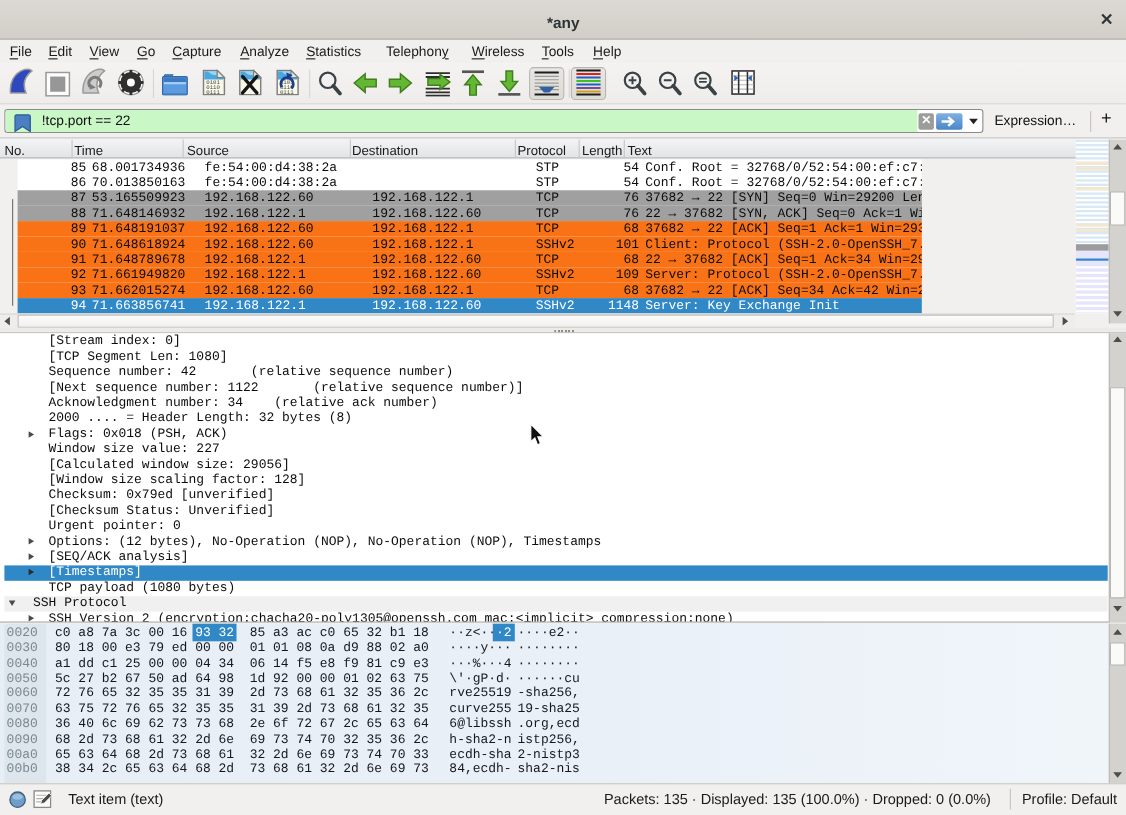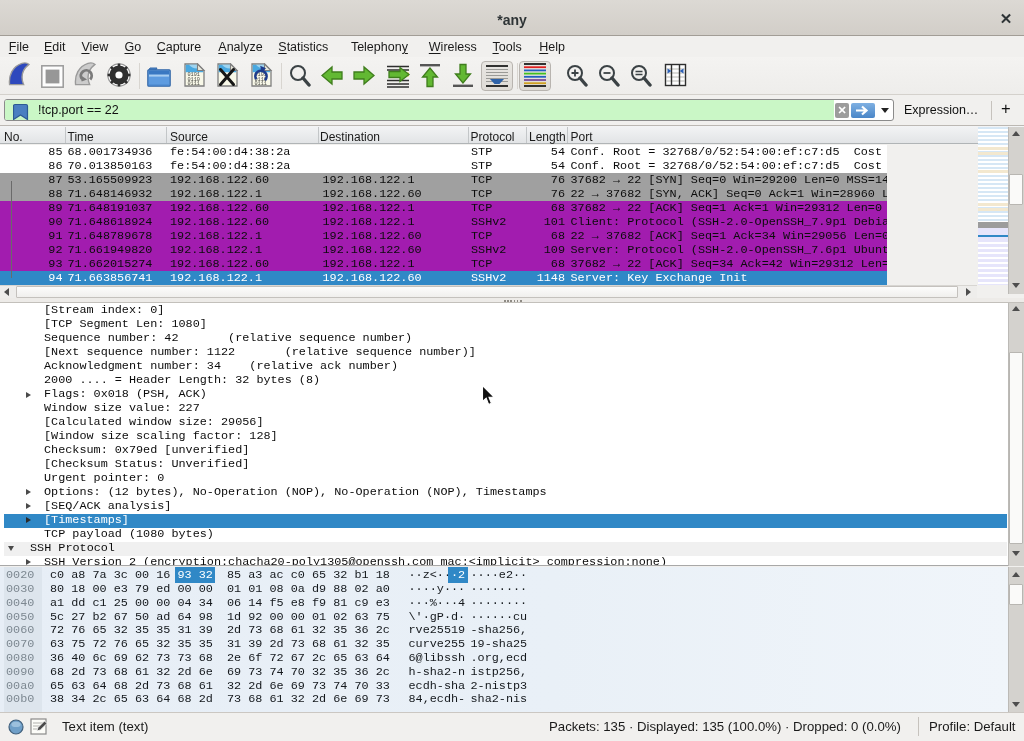--- a/index.html
+++ b/index.html
@@ -32,29 +32,29 @@
 #fgo{left:851px;top:103px;width:24px;height:15px;border-radius:2px;
   background:linear-gradient(#7fb0e2,#4a86c8)}
 #fexpr{left:904px;top:103px;font-size:12.5px;color:#101010}
 #fsep{left:991px;top:101px;width:1px;height:19px;background:#c6c2bd}
 #fplus{left:1001px;top:99px;font-size:16.5px;color:#101010}
 
 #phead{left:0;top:126px;width:1024px;height:18px;
   background:linear-gradient(#f3f4f5,#e2e4e6);border-bottom:1px solid #b0b4b6}
 .hc{top:4px;font-size:12px;color:#1a1a1a}
 .hsep{top:1px;width:1px;height:16px;background:#c3c6c8}
-.prow{left:0;width:887px;height:14.1px;font-family:"Liberation Mono",monospace;
+.prow{left:16px;width:822px;height:14.1px;font-family:"Liberation Mono",monospace;
   font-size:11.8px;line-height:14.1px;white-space:pre;overflow:hidden}
 .prow span{position:absolute;top:0;line-height:14.1px}
 .c-no{left:0;width:62.5px;text-align:right}
 .c-t{left:67.5px}.c-s{left:170px}.c-d{left:322.5px}.c-p{left:471px}
 .c-l{left:490px;width:75px;text-align:right}.c-i{left:570.5px;width:406px;overflow:hidden}
 .rw{background:#fff;color:#0c0c0c}
 .rg{background:#a0a0a0;color:#0c0c0c}
-.rp{background:#a21caf;color:#0c0c0c}
+.rp{background:#f97316;color:#0c0c0c}
 .rs{background:#3088c6;color:#fff}
 #convline{left:11px;width:1px;background:#6a6a6a}
 
 #mmap{left:978px;top:127px;width:30px;height:158px;background:#fff;overflow:hidden}
 .mstripe{left:0;width:30px}
 .vsb{width:16px;background:#d4d2ce;border-left:1px solid #bcbab6}
 .sbthumb{left:1px;width:14px;background:#fafaf9;border:1px solid #b8b6b2;border-radius:1px}
 .arr{left:4px;width:0;height:0;border-left:4px solid transparent;
   border-right:4px solid transparent}
 .arr.up{border-bottom:5px solid #4d4d4d}
@@ -268,21 +268,21 @@
 <span class="abs" id="fexpr">Expression…</span>
 <div class="abs" id="fsep"></div>
 <span class="abs" id="fplus">+</span>
 <div class="abs" id="phead">
     <span class="abs hc" style="left:4px">No.</span>
     <span class="abs hc" style="left:67.5px">Time</span>
     <span class="abs hc" style="left:170px">Source</span>
     <span class="abs hc" style="left:320px">Destination</span>
     <span class="abs hc" style="left:470.5px">Protocol</span>
     <span class="abs hc" style="left:529px">Length</span>
-    <span class="abs hc" style="left:570.5px">Port</span>
+    <span class="abs hc" style="left:570.5px">Text</span>
     <div class="abs hsep" style="left:64.5px"></div>
     <div class="abs hsep" style="left:166px"></div>
     <div class="abs hsep" style="left:317.5px"></div>
     <div class="abs hsep" style="left:468px"></div>
     <div class="abs hsep" style="left:525.5px"></div>
     <div class="abs hsep" style="left:566.5px"></div>
   </div>
 <div class="abs prow rw" style="top:144.5px"><span class="c-no">85</span><span class="c-t">68.001734936</span><span class="c-s">fe:54:00:d4:38:2a</span><span class="c-d"></span><span class="c-p">STP</span><span class="c-l">54</span><span class="c-i">Conf. Root = 32768/0/52:54:00:ef:c7:d5  Cost = 0  Port = 0x8001</span></div>
 <div class="abs prow rw" style="top:158.6px"><span class="c-no">86</span><span class="c-t">70.013850163</span><span class="c-s">fe:54:00:d4:38:2a</span><span class="c-d"></span><span class="c-p">STP</span><span class="c-l">54</span><span class="c-i">Conf. Root = 32768/0/52:54:00:ef:c7:d5  Cost = 0  Port = 0x8001</span></div>
 <div class="abs prow rg" style="top:172.7px"><span class="c-no">87</span><span class="c-t">53.165509923</span><span class="c-s">192.168.122.60</span><span class="c-d">192.168.122.1</span><span class="c-p">TCP</span><span class="c-l">76</span><span class="c-i">37682 → 22 [SYN] Seq=0 Win=29200 Len=0 MSS=1460 SACK_PERM=1</span></div>

